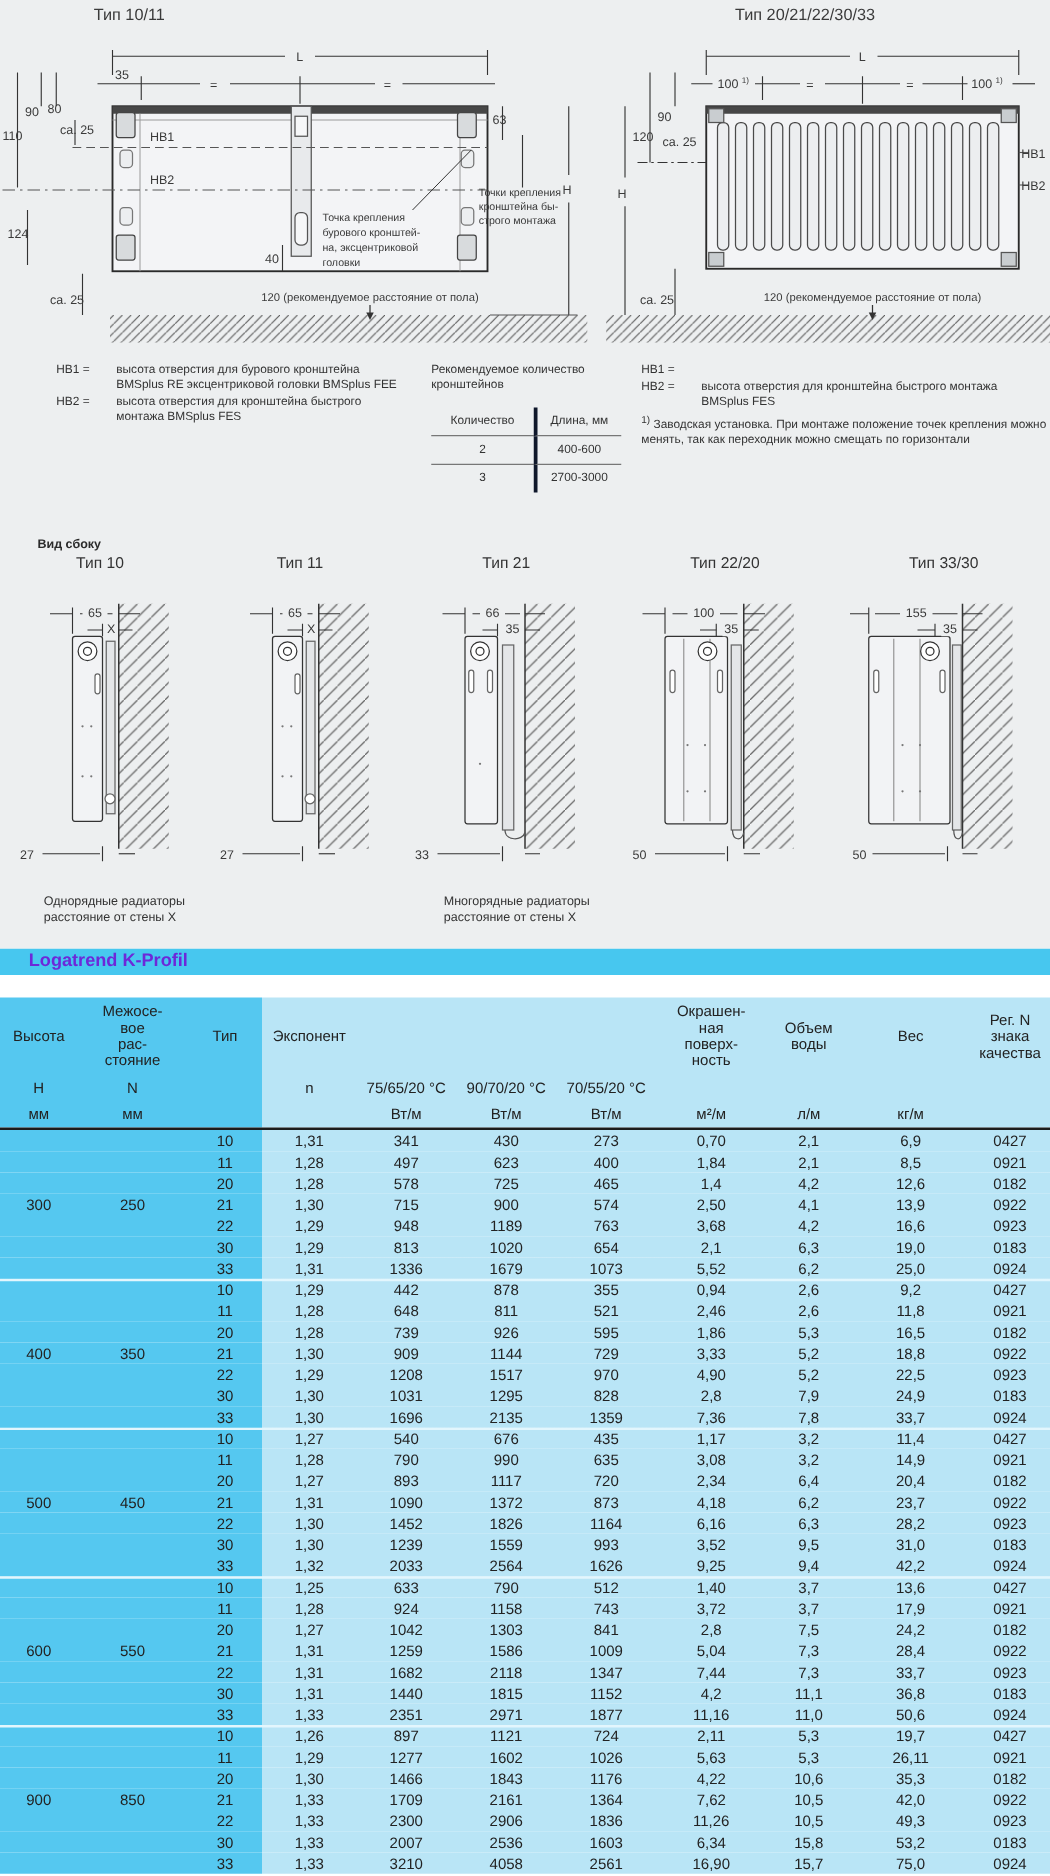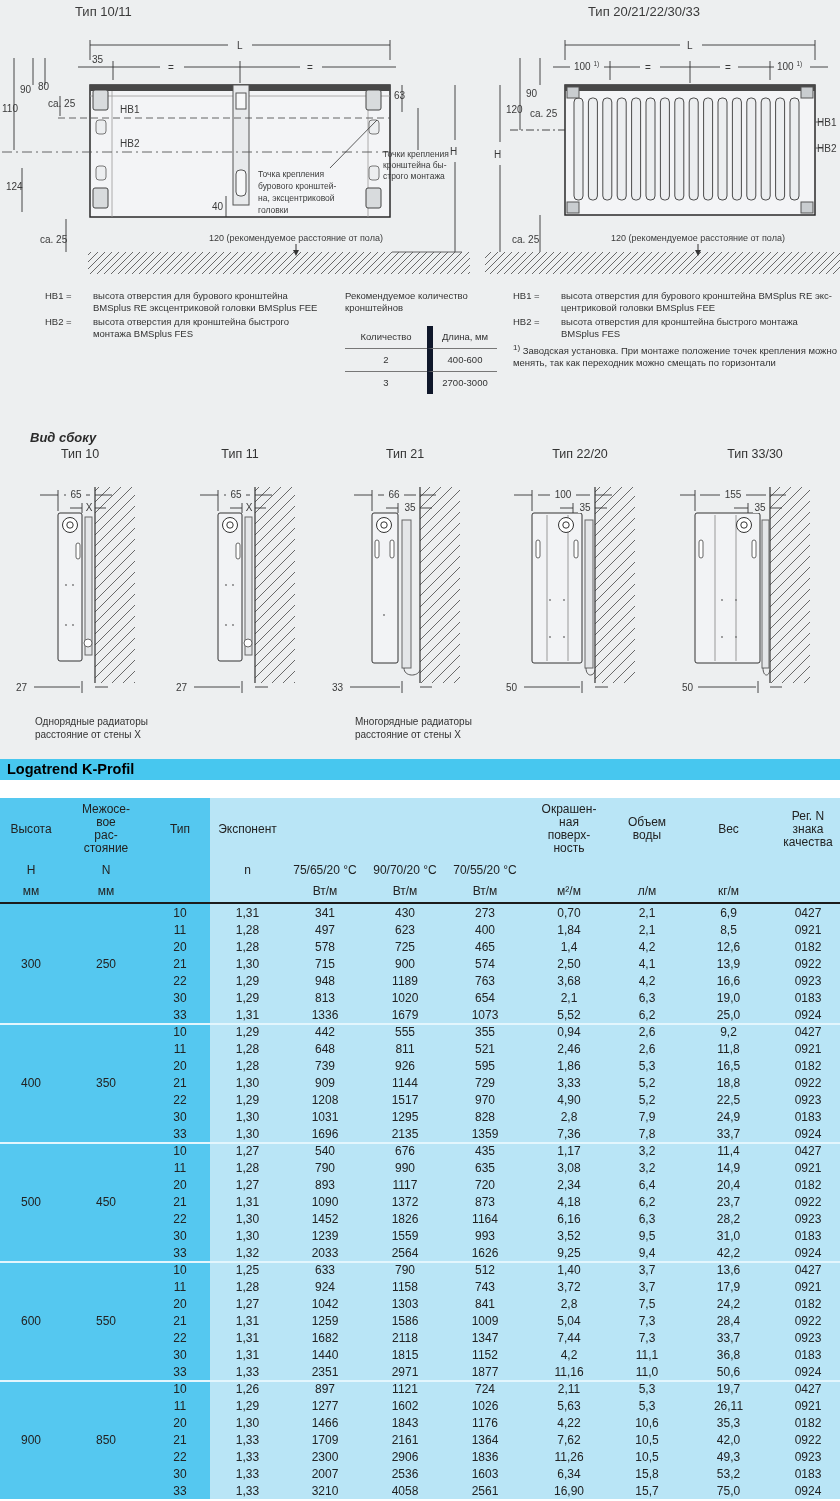--- a/index.html
+++ b/index.html
@@ -11,32 +11,32 @@
   .dim-sm{font-size:8.5px;}
   .dtitle{font-size:13px;}
   
   .notes-row{display:flex;height:132px;padding-left:45px;box-sizing:border-box;font-size:9.5px;line-height:12px;color:#333;}
   .hbdef{display:grid;grid-template-columns:34px auto;column-gap:14px;margin-bottom:2px;}
   .notes-col1{width:280px;}
   .notes-col2{width:152px;margin-left:20px;}
   .notes-col3{width:325px;margin-left:16px;}
   .bt{display:grid;grid-template-columns:82px 70px;margin-top:12px;text-align:center;}
   .bt div{padding:5px 2px;}
-  .bt .v{border-left:6px solid #0f172a;}
+  .bt .v{border-left:3px solid #0f172a;}
   .bt .hl{border-bottom:1px solid #777;}
   .fnote{margin-top:2px;}
   
   .side-section{height:337px;position:relative;}
-  .side-heading{font-weight:bold;font-size:13px;padding:8px 0 2px 30px;font-style:italic;}
+  .side-heading{font-weight:bold;font-size:10px;padding:8px 0 2px 30px;}
   .side-panels{display:flex;}
   .side-panel{text-align:center;}
   .sp-title{font-size:12.5px;height:18px;color:#333;}
   .side-caption{position:absolute;font-size:10px;line-height:13px;color:#333;}
   
-  .banner{height:21px;background:#47c7ef;color:#000000;font-weight:bold;font-size:14.5px;line-height:21px;padding-left:7px;}
+  .banner{height:21px;background:#47c7ef;color:#6d28d9;font-weight:bold;font-size:14.5px;line-height:21px;padding-left:23px;}
   .gap{height:18px;background:#fff;}
   
   .spec{--cols:62px 88px 60px 75px 80px 80px 80px 88px 68px 95px 64px;}
   .thead{display:grid;grid-template-columns:var(--cols);grid-template-rows:62px 21px 21px;
     background:linear-gradient(90deg,#55c8f0 0,#55c8f0 210px,#b9e5f6 210px,#b9e5f6 100%);
     border-bottom:2px solid #1c1c1c;font-size:12px;line-height:13px;color:#222;}
   .thead>div{display:flex;flex-direction:column;justify-content:center;align-items:center;text-align:center;}
   .trow{display:grid;grid-template-columns:var(--cols);height:17px;align-items:center;
     background:linear-gradient(90deg,#55c8f0 0,#55c8f0 210px,#b9e5f6 210px,#b9e5f6 100%);
     font-size:12px;color:#222;}
@@ -267,21 +267,20 @@
         <div class="hl v">Длина, мм</div>
         <div class="hl">2</div>
         <div class="hl v">400-600</div>
         <div>3</div>
         <div class="v">2700-3000</div>
       </div>
     </div>
     <div class="notes-col3">
       <div class="hbdef">
         <span>HB1 =</span>
-        <span>высота отверстия для бурового кронштейна BMSplus RE экс-центриковой головки BMSplus FEE</span>
       </div>
       <div class="hbdef">
         <span>HB2 =</span>
         <span>высота отверстия для кронштейна быстрого монтажа BMSplus FES</span>
       </div>
       <div class="fnote"><sup>1)</sup> <span>Заводская установка. При монтаже положение точек крепления можно менять, так как переходник можно смещать по горизонтали</span></div>
     </div>
   </div>
 
   <div class="side-section">
@@ -664,21 +663,21 @@
         <div>6,2</div>
         <div>25,0</div>
         <div>0924</div>
       </div>
       <div class="trow group-start">
         <div></div>
         <div></div>
         <div>10</div>
         <div>1,29</div>
         <div>442</div>
-        <div>555</div>
+        <div>878</div>
         <div>355</div>
         <div>0,94</div>
         <div>2,6</div>
         <div>9,2</div>
         <div>0427</div>
       </div>
       <div class="trow">
         <div></div>
         <div></div>
         <div>11</div>

